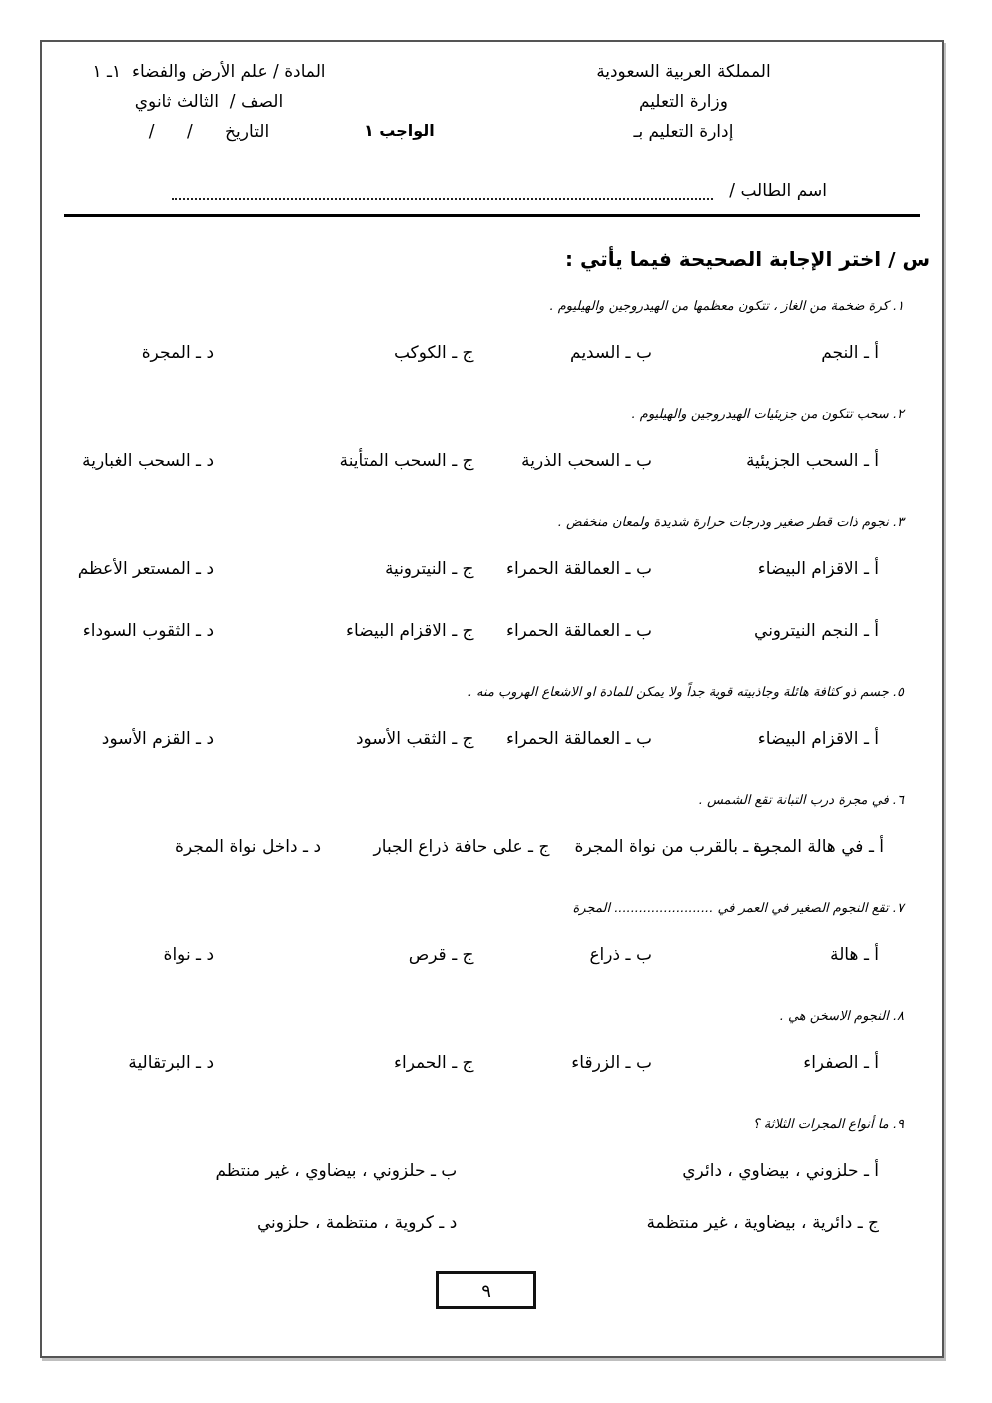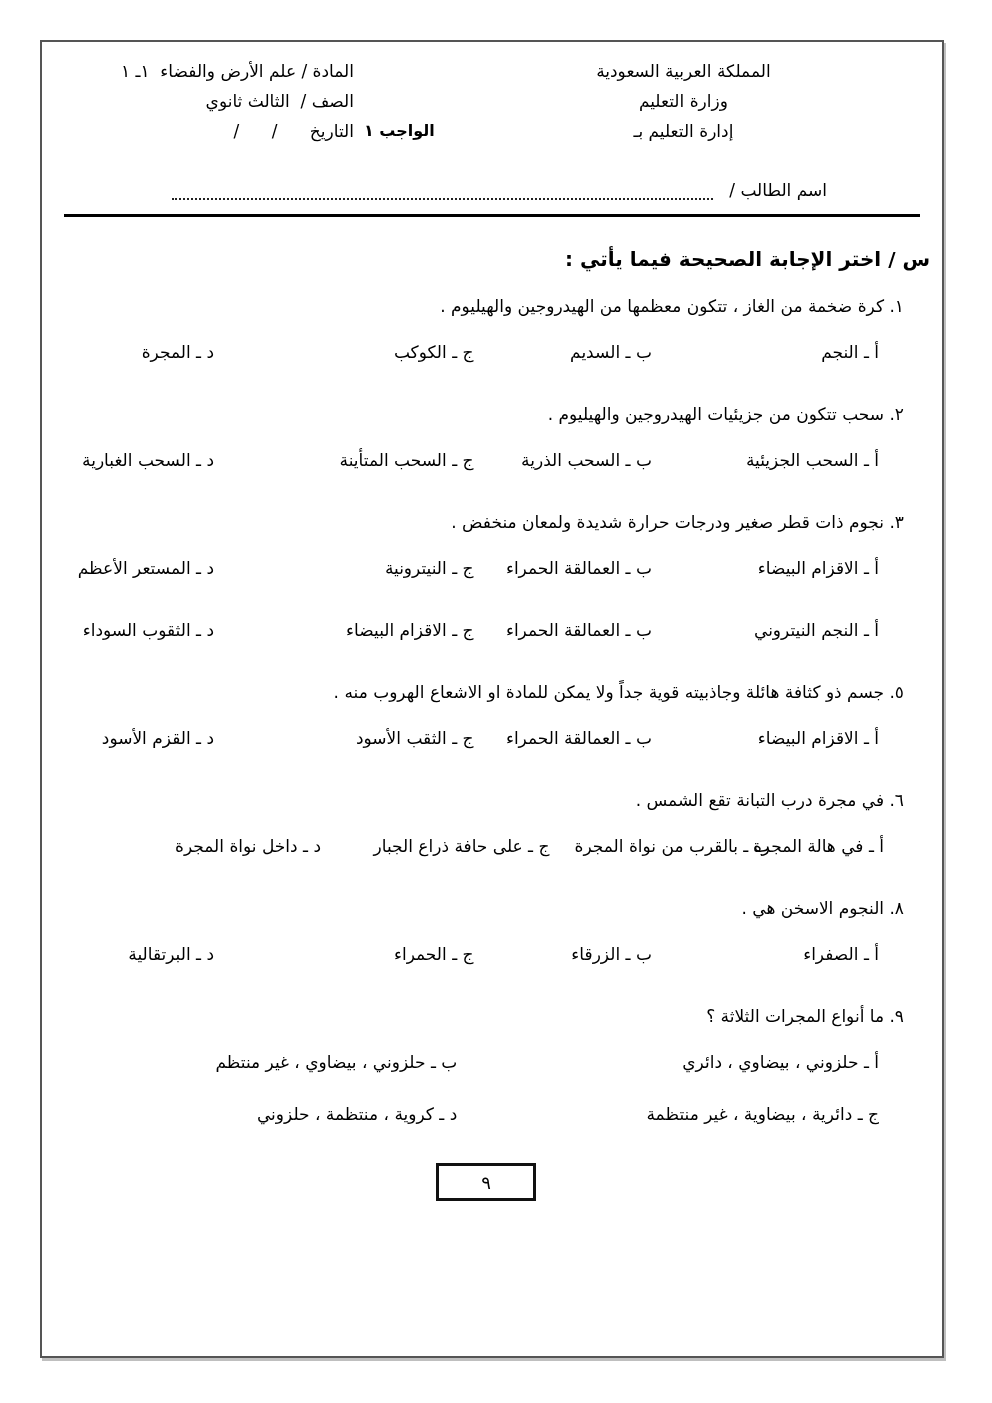--- a/index.html
+++ b/index.html
@@ -9,34 +9,34 @@
            border:2px solid #555; box-shadow:2px 3px 0 rgba(0,0,0,0.25);
            direction:rtl; background:#fff; }
   
   .hdr { display:grid; grid-template-columns:1fr auto 300px;
          padding:14px 10px 0 22px; font-size:17px; }
   .hdr-col div { line-height:30px; white-space:pre; }
   .hdr-right { text-align:center; }
   .hdr-center { text-align:center; padding-top:0; }
   .hdr-center .spacer { line-height:30px; }
   .assign { font-weight:bold; font-size:16px; line-height:30px;text-align:right; }
-  .hdr-left { text-align:right; padding-right:10px; }
+  .hdr-left { text-align:center; padding-right:10px; }
   
   .name-row { display:flex; align-items:flex-end; gap:16px;
               margin:34px 115px 0 130px; font-size:17px; }
   .dot-fill { flex:1; border-bottom:2px dotted #222; height:15px; }
   
   .rule { margin:14px 22px 0 22px; border-top:3px solid #000; }
   
   main { padding:28px 38px 0 26px; }
   .section-title { font-weight:bold; font-size:20px; margin-left:0;
                    margin-right:-26px; line-height:28px; white-space:nowrap; }
   .question { margin-top:20px; margin-bottom:36px; }
   .question:first-of-type { margin-top:24px; }
-  .q-text { font-size:17px; line-height:26px; white-space:nowrap; }
+  .q-text { font-size:13px; line-height:26px; white-space:nowrap;font-style:italic; }
   .options { display:grid; grid-template-columns:28% 22% 32% auto;
              margin-top:20px; padding-right:25px; font-size:17px;
              line-height:26px; }
   .opt { white-space:nowrap; }
   .options-six { grid-template-columns:14% 27% 28% auto; padding-right:20px; }
   .options-two { grid-template-columns:52% auto; row-gap:26px; }
   
   .page-box { width:100px; height:38px; border:3px solid #111;
               margin:14px auto 0 auto; display:flex; align-items:center;
               justify-content:center; font-size:18px; }
@@ -126,20 +126,29 @@
     <div class="question">
       <div class="q-text">٦. في مجرة درب التبانة تقع الشمس .</div>
       <div class="options options-six">
         <span class="opt">أ ـ في هالة المجرة</span>
         <span class="opt">ب ـ بالقرب من نواة المجرة</span>
         <span class="opt">ج ـ على حافة ذراع الجبار</span>
         <span class="opt">د ـ داخل نواة المجرة</span>
       </div>
     </div>
 
+    <div class="question">
+      <div class="q-text">٧. تقع النجوم الصغير في العمر في ........................ المجرة</div>
+      <div class="options">
+        <span class="opt">أ ـ هالة</span>
+        <span class="opt">ب ـ ذراع</span>
+        <span class="opt">ج ـ قرص</span>
+        <span class="opt">د ـ نواة</span>
+      </div>
+    </div>
 
     <div class="question">
       <div class="q-text">٨. النجوم الاسخن هي .</div>
       <div class="options">
         <span class="opt">أ ـ الصفراء</span>
         <span class="opt">ب ـ الزرقاء</span>
         <span class="opt">ج ـ الحمراء</span>
         <span class="opt">د ـ البرتقالية</span>
       </div>
     </div>

